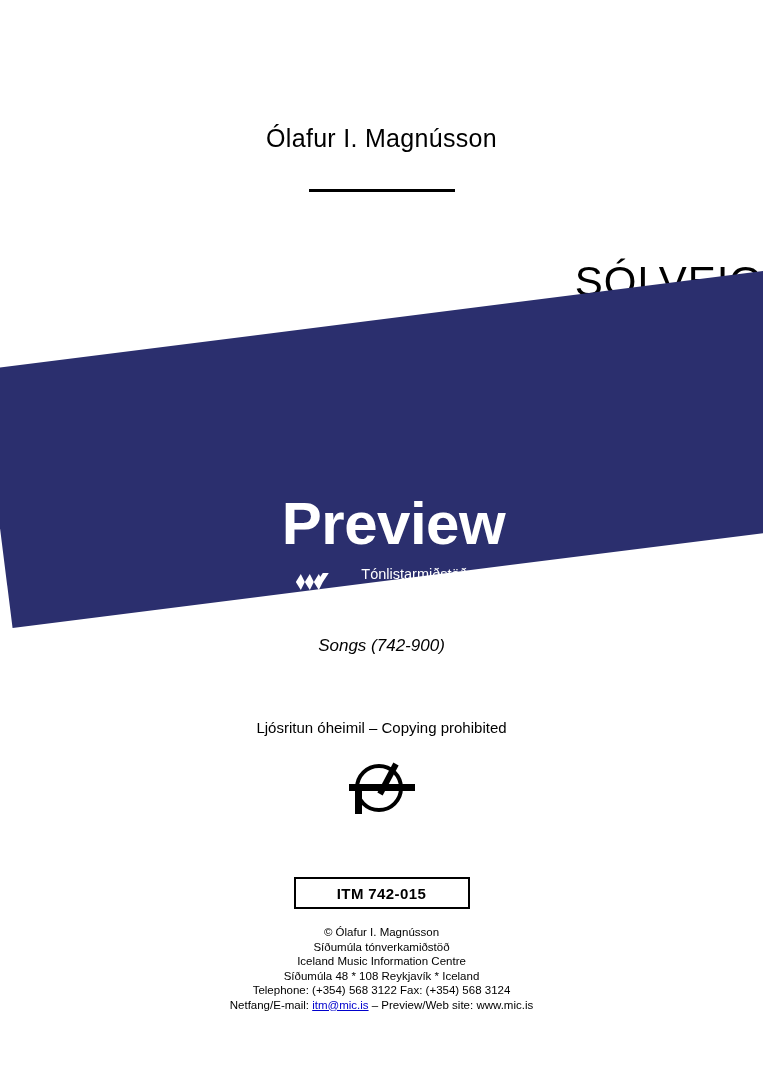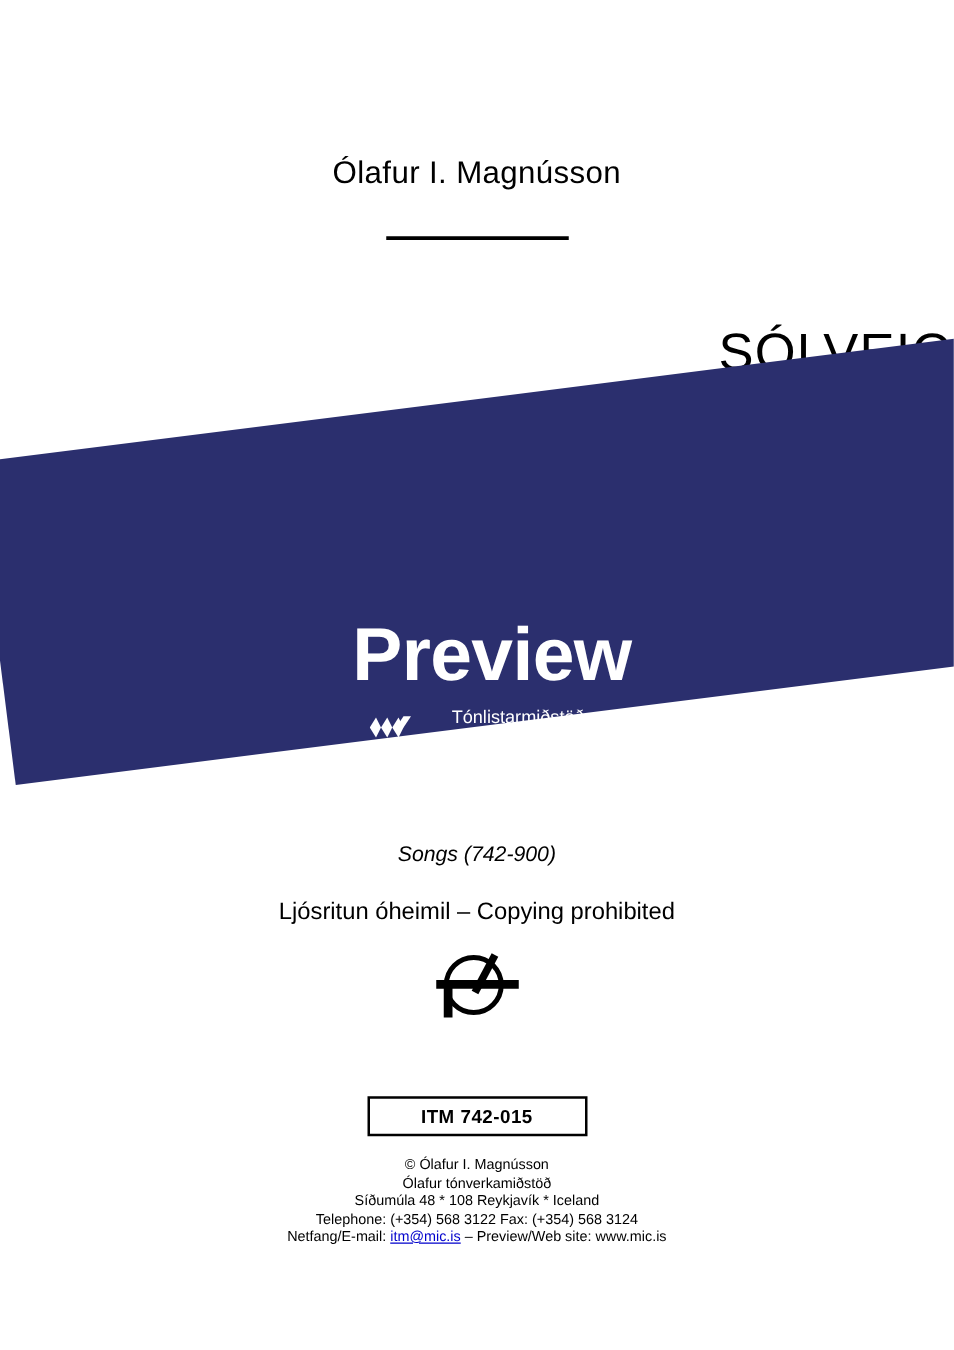--- a/index.html
+++ b/index.html
@@ -84,30 +84,29 @@
   }
 
   .series {
     position: absolute;
     top: 636px;
     left: 0;
     width: 763px;
     text-align: center;
     font-size: 17px;
     font-style: italic;
-    margin-top: 38px;
   }
 
   .copy-note {
     position: absolute;
     top: 719px;
     left: 0;
     width: 763px;
     text-align: center;
-    font-size: 19px;
+    font-size: 15px;
   }
 
   
   .logo-mark {
     position: absolute;
     top: 760px;
     left: 50%;
     transform: translateX(-50%);
     width: 70px;
     height: 56px;
@@ -255,21 +254,22 @@
     <div class="bar-v"></div>
     <div class="slash"></div>
   </div>
 
   <div class="cat-box">
     <span>ITM 742-015</span>
   </div>
 
   <div class="imprint">
     <span class="line">© Ólafur I. Magnússon</span>
-    <span class="line">Ólafur tónverkamiðstöð</span>
+    <span class="line">Síðumúla tónverkamiðstöð</span>
+    <span class="line">Iceland Music Information Centre</span>
     <span class="line">Síðumúla 48 * 108 Reykjavík * Iceland</span>
     <span class="line">Telephone: (+354) 568 3122  Fax: (+354) 568 3124</span>
     <span class="line">
       <span>Netfang/E-mail: </span><a href="#">itm@mic.is</a><span> – Preview/Web site: www.mic.is</span>
     </span>
   </div>
 
   <div class="banner"></div>
 
   <div class="preview-word">Preview</div>

